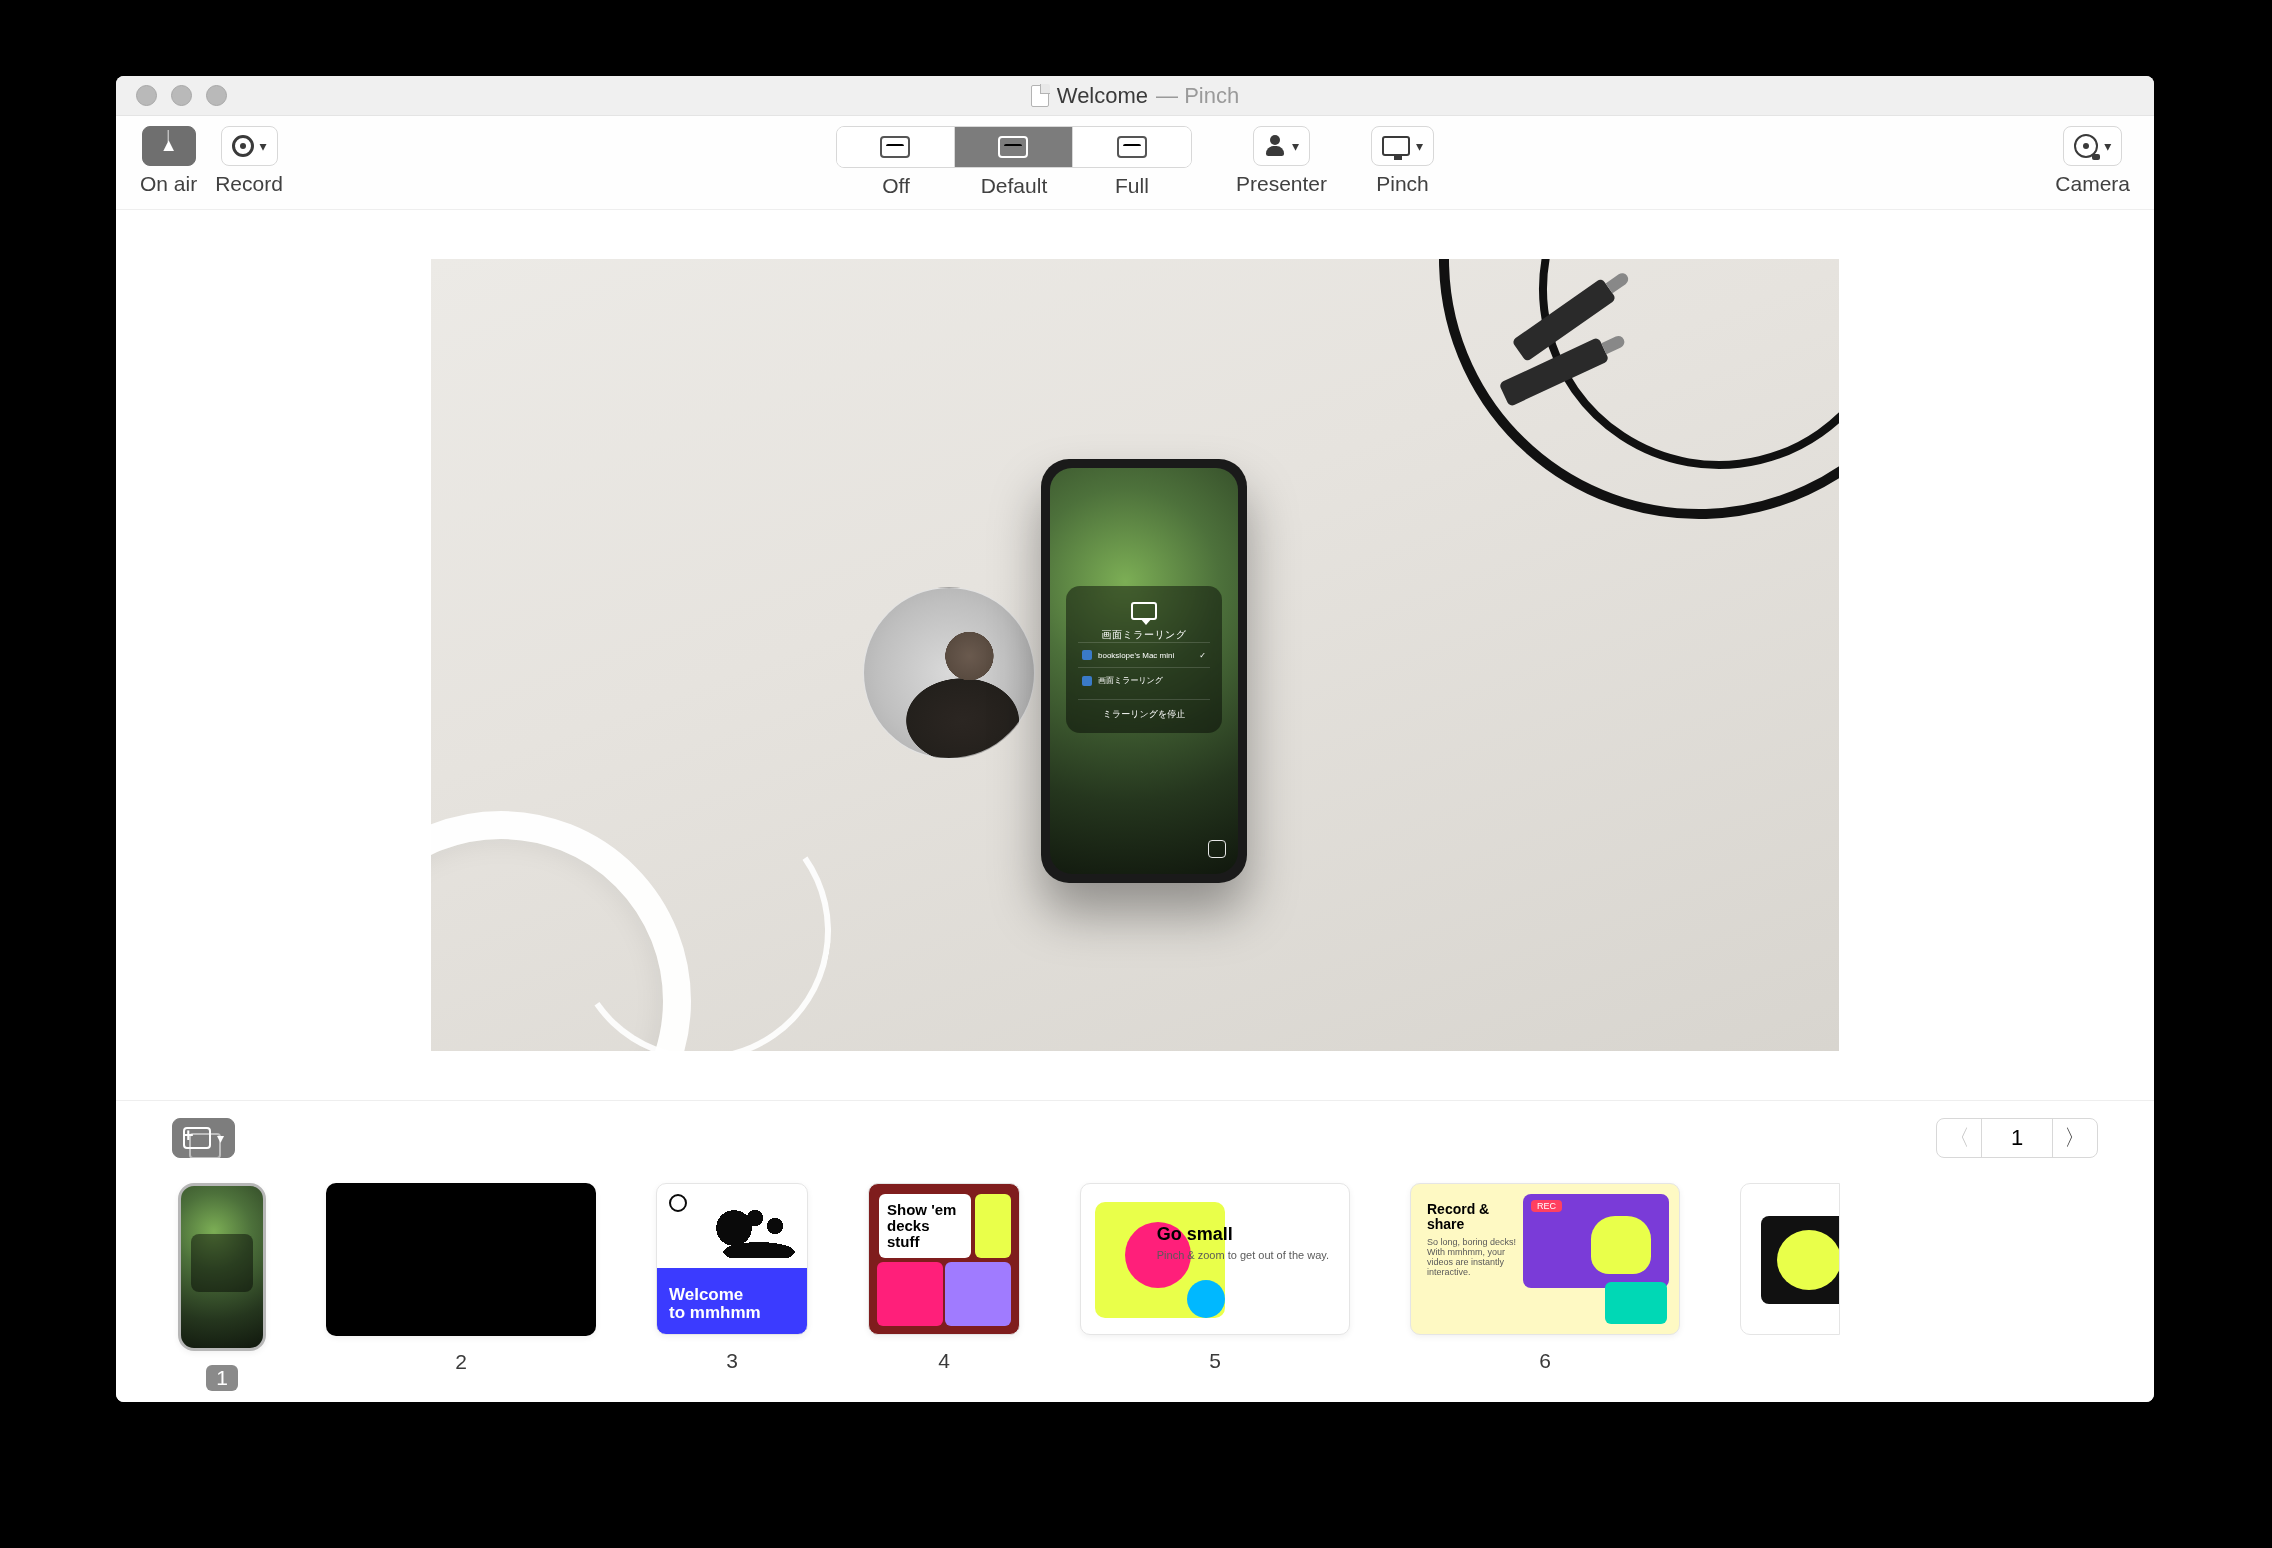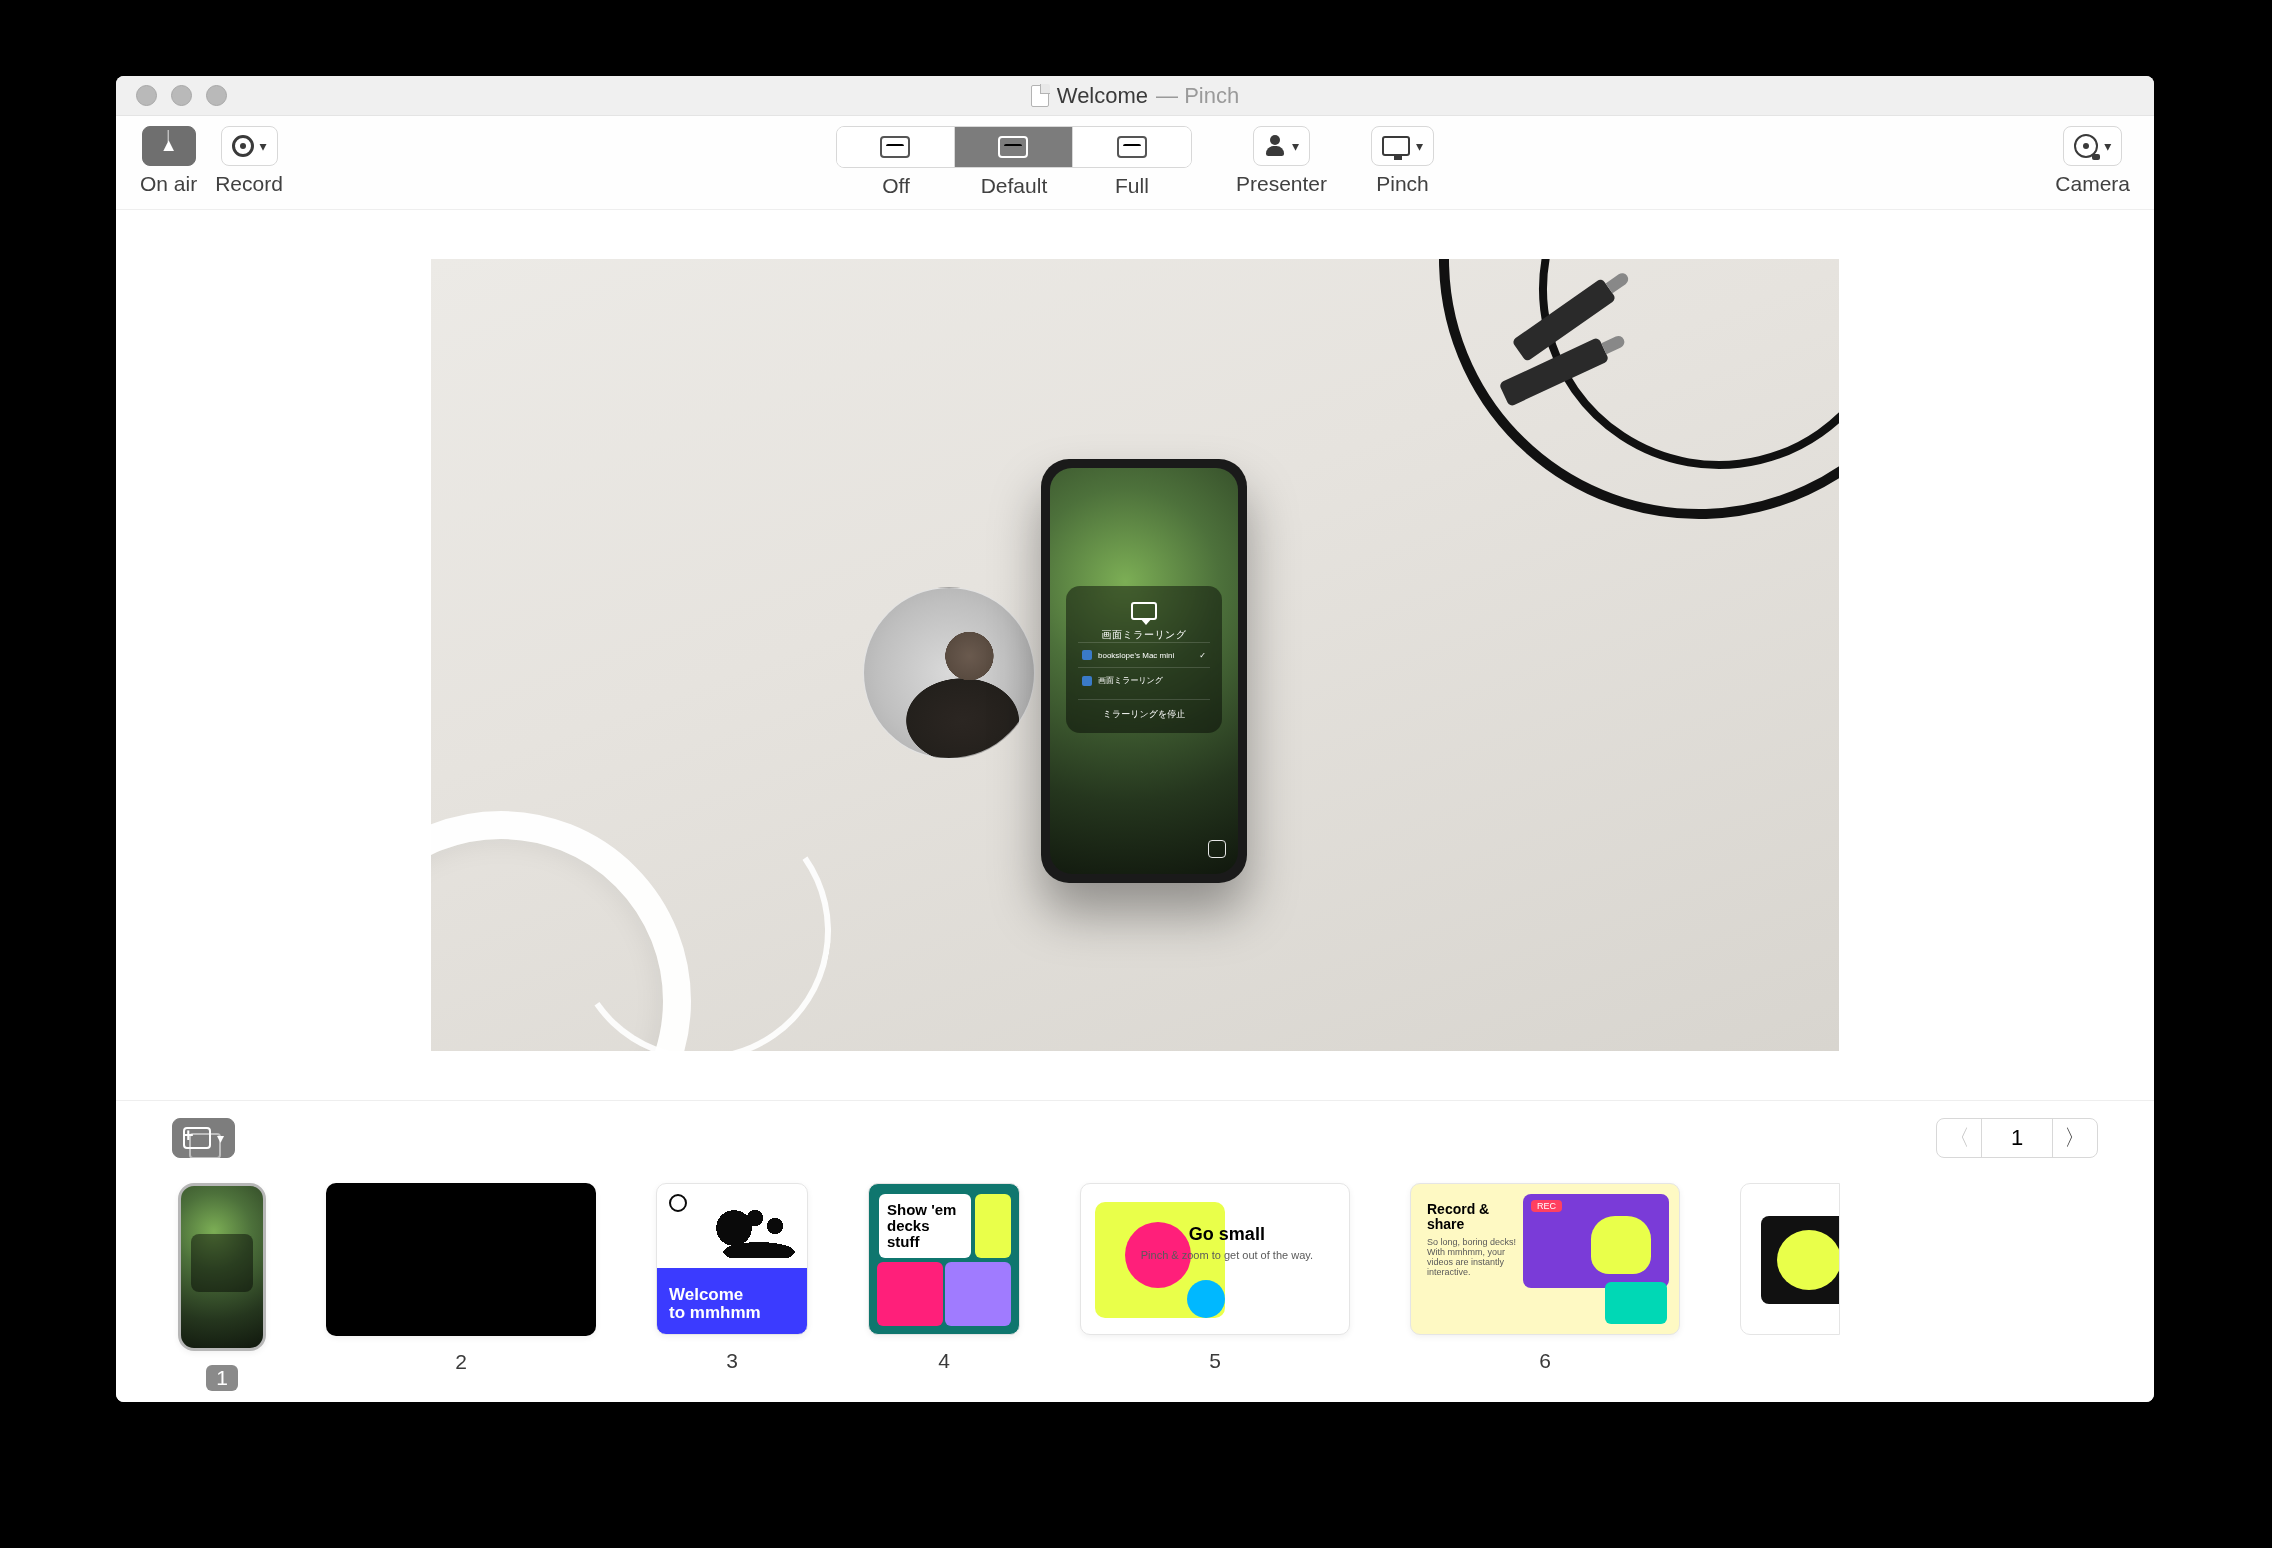--- a/index.html
+++ b/index.html
@@ -205,31 +205,31 @@
     position:relative;}
   .thumb.t3::before{content:""; position:absolute; right:10px; top:10px; width:88px; height:64px;
     background:
       radial-gradient(18px 18px at 25px 34px,#0a0a0a 0 99%,transparent 0),
       radial-gradient(8px 8px at 46px 24px,#0a0a0a 0 99%,transparent 0),
       radial-gradient(8px 8px at 66px 32px,#0a0a0a 0 99%,transparent 0),
       radial-gradient(36px 10px at 50px 58px,#0a0a0a 0 99%,transparent 0);}
   .thumb.t3 .txt{position:absolute; left:12px; bottom:12px; color:#fff; font-weight:700; font-size:17px; line-height:1.05;}
   .thumb.t3 .dot{position:absolute; left:12px; top:10px; width:18px; height:18px; border:2.5px solid #0a0a0a; border-radius:50%;}
   
-  .thumb.t4{ width:152px; height:152px; background:#0f766e; position:relative;}
+  .thumb.t4{ width:152px; height:152px; background:#7f1d1d; position:relative;}
   .thumb.t4 .p1{position:absolute; left:10px; top:10px; width:92px; height:64px; background:#fff; border-radius:6px; padding:8px; font-weight:800; font-size:15px; line-height:1.05;}
   .thumb.t4 .p2{position:absolute; right:8px; top:10px; width:36px; height:64px; background:#e9ff4a; border-radius:6px;}
   .thumb.t4 .p3{position:absolute; left:8px; bottom:8px; width:66px; height:64px; background:#ff1f7a; border-radius:6px;}
   .thumb.t4 .p4{position:absolute; right:8px; bottom:8px; width:66px; height:64px; background:#a07bff; border-radius:6px;}
   
   .thumb.t5{ background:#fff;}
   .thumb.t5 .art{position:absolute; left:14px; top:18px; width:130px; height:116px; background:#e9ff4a; border-radius:10px;}
   .thumb.t5 .art::before{content:""; position:absolute; left:30px; top:20px; width:66px; height:66px; background:#ff1f7a; border-radius:50%;}
   .thumb.t5 .art::after{content:""; position:absolute; left:92px; top:78px; width:38px; height:38px; background:#00b8ff; border-radius:50%;}
-  .thumb.t5 .cap{position:absolute; right:36px; top:40px; text-align:center;}
+  .thumb.t5 .cap{position:absolute; right:20px; top:40px; text-align:left;}
   .thumb.t5 .cap b{font-size:18px; display:block;}
   .thumb.t5 .cap span{font-size:11px; color:#5a5a5a;}
   
   .thumb.t6{ background:#fef9c3;}
   .thumb.t6 .art{position:absolute; right:10px; top:10px; width:146px; height:94px; background:#7a3bd8; border-radius:8px;}
   .thumb.t6 .art::before{content:"REC"; position:absolute; left:8px; top:6px; color:#fff; background:#ff4060; border-radius:4px; font-size:9px; padding:1px 6px;}
   .thumb.t6 .art::after{content:""; position:absolute; right:18px; top:22px; width:60px; height:58px; background:#e9ff4a; border-radius:40% 40% 30% 30%;}
   .thumb.t6 .mini{position:absolute; right:12px; bottom:10px; width:62px; height:42px; background:#00d8b5; border-radius:6px;}
   .thumb.t6 .cap{position:absolute; left:16px; top:18px; width:96px;}
   .thumb.t6 .cap b{font-size:14px; display:block; line-height:1.1;}

